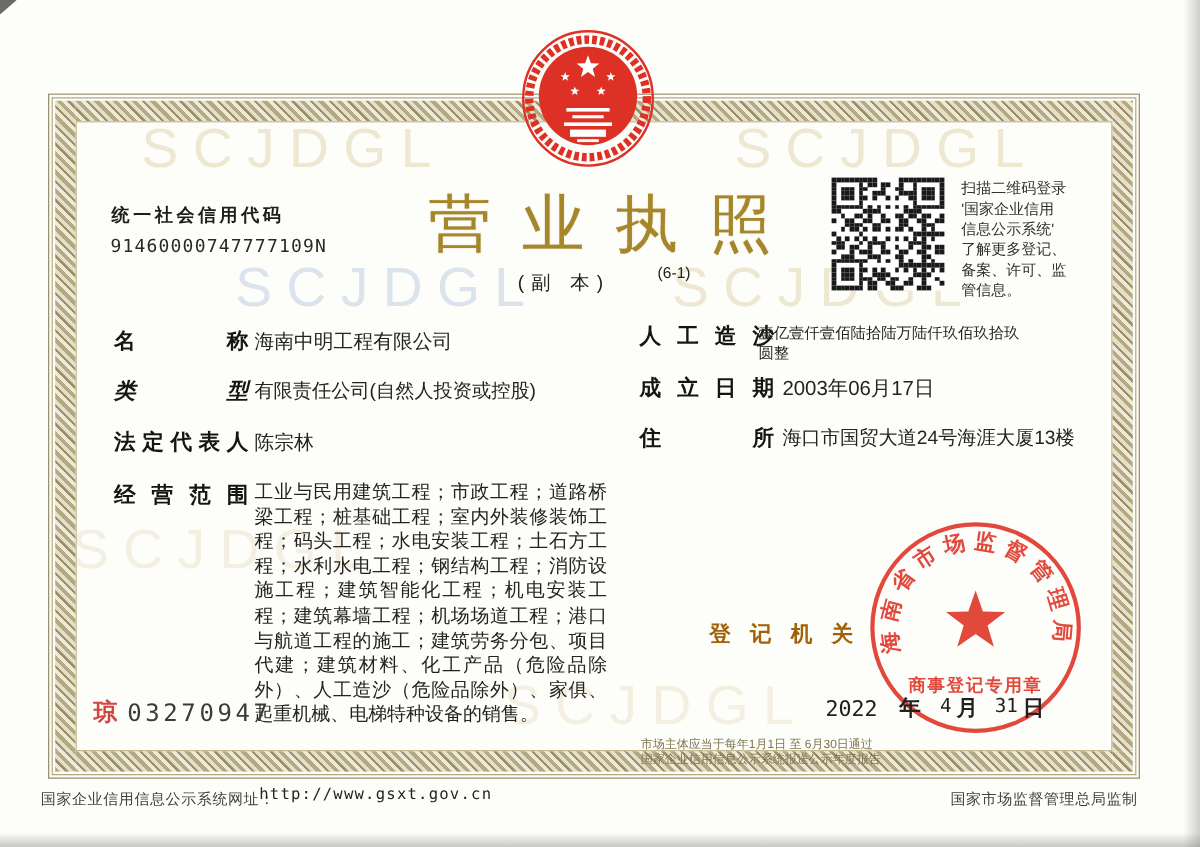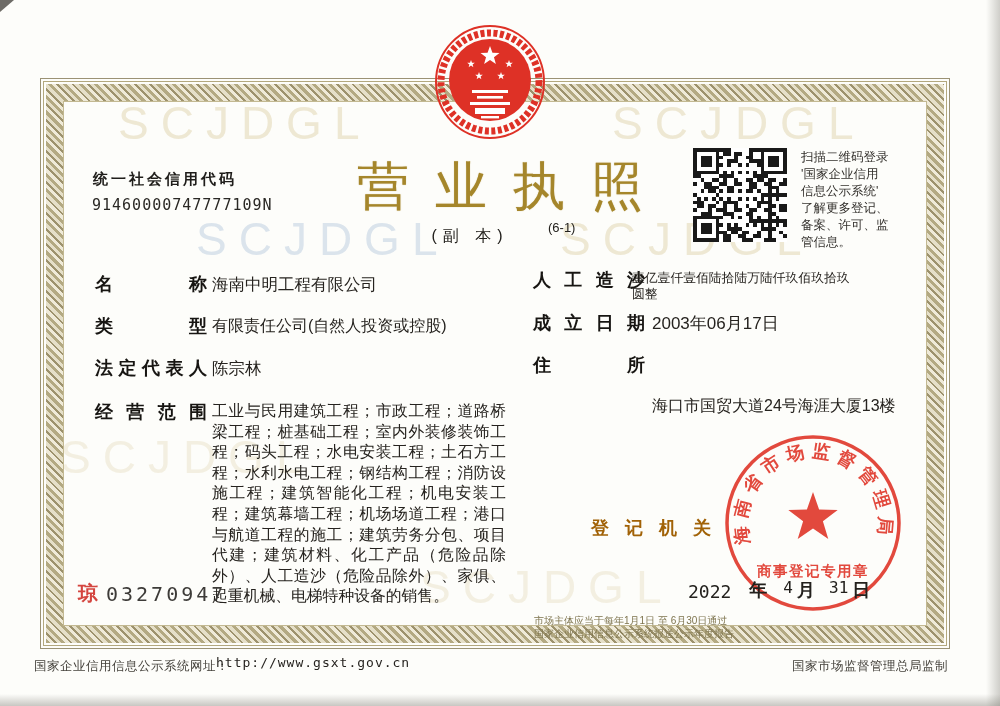--- a/index.html
+++ b/index.html
@@ -740,38 +740,38 @@
     <div class="qr-note">扫描二维码登录
 '国家企业信用
 信息公示系统'
 了解更多登记、
 备案、许可、监
 管信息。</div>
 
     <div class="lbl left" style="top:272px;">名称</div>
     <div class="val" style="left:212px; top:274px; font-size:16.5px;">海南中明工程有限公司</div>
 
-    <div class="lbl left" style="top:314px;">类型</div>
+    <div class="lbl left" style="top:314px;font-style:italic;">类型</div>
     <div class="val" style="left:212px; top:316px; font-size:16px;">有限责任公司(自然人投资或控股)</div>
 
     <div class="lbl left" style="top:356px;">法定代表人</div>
     <div class="val" style="left:212px; top:358px; font-size:16.5px;">陈宗林</div>
 
     <div class="lbl left" style="top:400px;">经营范围</div>
     <div class="val scope">工业与民用建筑工程；市政工程；道路桥梁工程；桩基础工程；室内外装修装饰工程；码头工程；水电安装工程；土石方工程；水利水电工程；钢结构工程；消防设施工程；建筑智能化工程；机电安装工程；建筑幕墙工程；机场场道工程；港口与航道工程的施工；建筑劳务分包、项目代建；建筑材料、化工产品（危险品除外）、人工造沙（危险品除外）、家俱、起重机械、电梯特种设备的销售。</div>
 
     <div class="lbl" style="left:533px; top:268px; width:112px;">人工造沙</div>
     <div class="val capital" style="left:632px; top:270px; width:290px;">壹亿壹仟壹佰陆拾陆万陆仟玖佰玖拾玖
 圆整</div>
 
     <div class="lbl" style="left:533px; top:311px; width:112px;">成立日期</div>
     <div class="val" style="left:652px; top:312px; font-size:17px;">2003年06月17日</div>
 
     <div class="lbl" style="left:533px; top:353px; width:112px;">住所</div>
-    <div class="val" style="left:652px; top:355px; font-size:16px;margin-top:41px;">海口市国贸大道24号海涯大厦13楼</div>
+    <div class="val" style="left:652px; top:355px; font-size:16px;">海口市国贸大道24号海涯大厦13楼</div>
 
     <div class="authority">登记机关</div>
 
     <svg class="stamp" width="182" height="182" viewBox="0 0 182 182">
       <defs>
         <path id="ringPath" d="M 33.8,124 A 66,66 0 1 1 148.2,124" fill="none"></path>
       </defs>
       <circle cx="91" cy="91" r="86" fill="none" stroke="#e03a2e" stroke-width="3.5"></circle>
       <polygon fill="#e03a2e" points="91,60 97.1,77.6 115.7,78 100.9,89.2 106.3,107 91,96.4 75.7,107 81.1,89.2 66.3,78 84.9,77.6"></polygon>
       <text font-size="18" font-weight="bold" fill="#e03a2e" letter-spacing="6.5">

